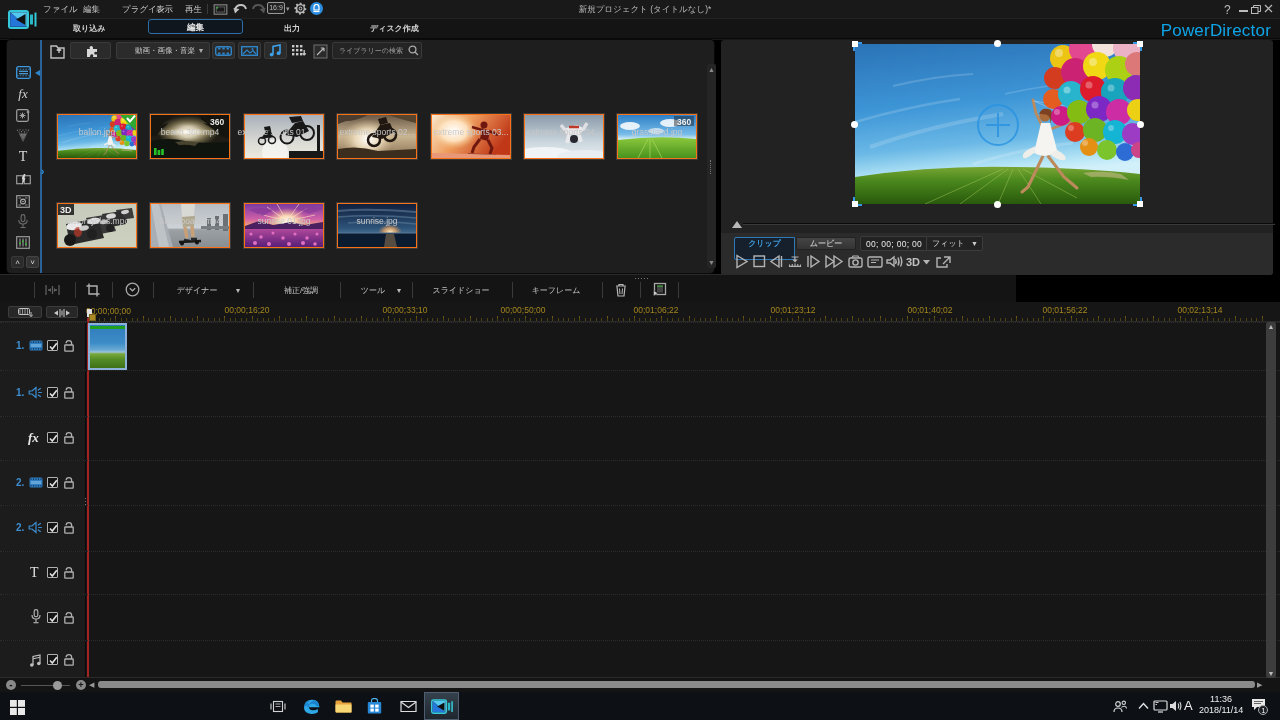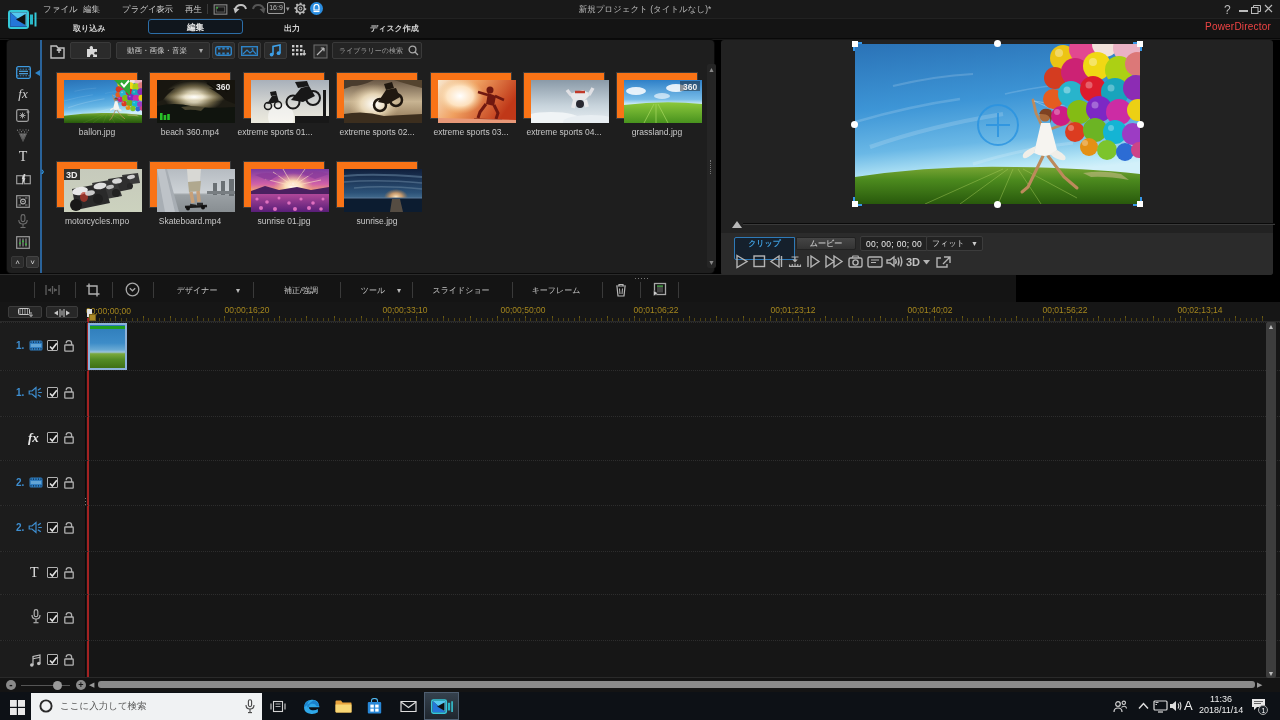--- a/index.html
+++ b/index.html
@@ -5,28 +5,28 @@
   * { margin:0; padding:0; box-sizing:border-box; }
   html,body { width:1280px; height:720px; overflow:hidden; background:#000; }
   body { font-family:"Liberation Sans", sans-serif; position:relative; }
   .abs { position:absolute; }
   
   #titlebar { left:0; top:0; width:1280px; height:40px; background:#191919; }
   .menu { top:4px; height:11px; line-height:11px; font-size:8.5px; color:#c9c9c9; }
   #apptitle { top:4px; left:5px; width:1280px; text-align:center; font-size:8.5px; color:#b9b9b9; }
   .winbtn { top:3px; font-size:12px; color:#bbb; }
   #pdlogo { left:8px; top:10px; }
-  #pdname { right:9px; top:21px; font-size:10px; color:#ef4444; letter-spacing:0.2px; }
+  #pdname { right:9px; top:21px; font-size:17px; color:#0ea5e9; letter-spacing:0.2px; }
   
   .tab { top:23px; font-size:8px; font-weight:bold; color:#d4d4d4; }
   #tab-edit { left:148px; top:19px; width:95px; height:15px; border:1px solid #2c6ea8; border-radius:3px; background:#10161d; text-align:center; line-height:14px; font-size:8.5px; font-weight:bold; color:#e8e8e8; }
   
   #lib { left:7px; top:40px; width:707px; height:233px; background:#1e1e1e; border-radius:4px; box-shadow:0 0 0 1px #0a0a0a; }
   .libbtn { background:#2b2b2b; border:1px solid #3a3a3a; border-radius:2px; }
-  .thumb { position:absolute; width:80px; height:45px; border:7px solid #f97316; box-shadow:0 0 0 1px #3a3a3a; }
+  .thumb { position:absolute; width:80px; height:45px; border:1px solid #f97316; box-shadow:0 0 0 1px #3a3a3a;margin-top:41px; }
   .tlabel { position:absolute; width:92px; text-align:center; font-size:8.5px; color:#c8c8c8; white-space:nowrap; }
   .sideicon { position:absolute; left:3px; width:26px; text-align:center; line-height:13px; }
   
   #prev { left:721px; top:40px; width:552px; height:235px; background:#222; border-radius:3px; }
   
   #toolrow { left:0; top:274px; width:1016px; height:28px; background:#141414; border-top:1px solid #2a2a2a; }
   
   #timeline { left:0; top:302px; width:1280px; height:390px; background:#161616; }
   
   #taskbar { left:0; top:692px; width:1280px; height:28px; background:#0d1116; }
@@ -106,21 +106,21 @@
 
     <svg class="abs" style="left:43px;top:4px" width="17" height="16" viewBox="0 0 17 16">
       <path d="M1,4 L1,14 L14,14 L14,4 L8,4 L6.5,2 L1,2 Z" fill="none" stroke="#c0c0c0" stroke-width="1.4"></path>
       <path d="M9,4 L9,8.5 M9,8.5 L6.8,6.5 M9,8.5 L11.2,6.5" stroke="#c0c0c0" stroke-width="1.4" fill="none" transform="rotate(180 9 6.5)"></path>
     </svg>
     <div class="abs libbtn" style="left:63px;top:2px;width:41px;height:17px;"></div>
     <svg class="abs" style="left:78px;top:4px" width="14" height="14" viewBox="0 0 14 14">
       <path d="M2,5 L5,5 Q3.8,3 5.5,2.2 Q7.2,1.5 8,3.5 L8,5 L12,5 L12,8 Q10,7 9.3,8.7 Q8.7,10.5 11,10.5 L12,10.5 L12,13 L8,13 Q9,11 7.3,10.3 Q5.5,9.7 5,12 L5,13 L2,13 Z" fill="#d8d8d8"></path>
     </svg>
     <div class="abs libbtn" style="left:109px;top:2px;width:94px;height:17px;color:#ccc;font-size:7.5px;line-height:16px;white-space:nowrap;">
-      <span style="margin-left:10px;">動画・画像・音楽</span><span style="position:absolute;right:6px;color:#aaa;font-size:8px;">▾</span>
+      <span style="margin-left:18px;">動画・画像・音楽</span><span style="position:absolute;right:6px;color:#aaa;font-size:8px;">▾</span>
     </div>
     <div class="abs libbtn" style="left:205px;top:2px;width:23px;height:17px;"></div>
     <svg class="abs" style="left:208px;top:6px" width="17" height="10" viewBox="0 0 17 10">
       <rect x="0.7" y="0.7" width="15.6" height="8.6" rx="2" fill="none" stroke="#2e84c8" stroke-width="1.4"></rect>
       <g fill="#2e84c8">
         <rect x="3" y="1.5" width="2.4" height="2"></rect>
         <rect x="7.3" y="1.5" width="2.4" height="2"></rect>
         <rect x="11.6" y="1.5" width="2.4" height="2"></rect>
         <rect x="3" y="6.5" width="2.4" height="2"></rect>
         <rect x="7.3" y="6.5" width="2.4" height="2"></rect>
@@ -933,32 +933,20 @@
   </div>
   <div id="taskbar" class="abs">
     <svg class="abs" style="left:10px;top:8px" width="15" height="15" viewBox="0 0 15 15">
       <g fill="#e8e8e8">
         <rect x="0" y="0" width="6.8" height="6.8"></rect>
         <rect x="8" y="0" width="7" height="6.8"></rect>
         <rect x="0" y="8" width="6.8" height="7"></rect>
         <rect x="8" y="8" width="7" height="7"></rect>
       </g>
     </svg>
-    <div class="abs" style="left:31px;top:1px;width:231px;height:27px;background:#f0f2f3;">
-      <svg style="position:absolute;left:8px;top:6px" width="14" height="14" viewBox="0 0 14 14">
-        <circle cx="7" cy="7" r="5.6" fill="none" stroke="#2a2a2a" stroke-width="1.9"></circle>
-      </svg>
-      <div style="position:absolute;left:29px;top:7px;font-size:9.5px;color:#555;white-space:nowrap;">ここに入力して検索</div>
-      <svg style="position:absolute;left:214px;top:6px" width="10" height="15" viewBox="0 0 10 15">
-        <rect x="3.4" y="0.7" width="3.2" height="7" rx="1.6" fill="none" stroke="#444" stroke-width="1.1"></rect>
-        <path d="M1,6 Q1,10 5,10 Q9,10 9,6" fill="none" stroke="#444" stroke-width="1.1"></path>
-        <line x1="5" y1="10" x2="5" y2="13" stroke="#444" stroke-width="1.1"></line>
-        <line x1="3" y1="13.6" x2="7" y2="13.6" stroke="#444" stroke-width="1.1"></line>
-      </svg>
-    </div>
     <svg class="abs" style="left:270px;top:7px" width="16" height="15" viewBox="0 0 16 15">
       <rect x="3.5" y="2.5" width="9" height="10" fill="none" stroke="#d2d2d2" stroke-width="1.1"></rect>
       <path d="M1,4.5 L1,10.5 M15,4.5 L15,10.5" stroke="#d2d2d2" stroke-width="1.1"></path>
       <path d="M5.5,5 L10.5,5 M5.5,7.5 L10.5,7.5" stroke="#d2d2d2" stroke-width="0.8"></path>
     </svg>
     <svg class="abs" style="left:303px;top:6px" width="17" height="17" viewBox="0 0 17 17">
       <path d="M1,9.5 Q1,2.5 8.5,1.7 Q15.6,1 16.3,8.2 L16.3,9.3 L5.9,9.3 Q6.2,12 9.4,12.2 Q12.6,12.4 14.9,11 L14.9,14.2 Q12,16.2 8.2,15.9 Q1,15.2 1,9.5 Z" fill="#2fa8e8"></path>
       <path d="M1,9.5 Q1.6,4 6.8,2.5 Q4,5 4.2,9.3 L5.9,9.3 Q6.1,6.2 8.9,5.8 Q12.4,5.4 13.3,8 L16.3,8.2 Q15.2,3.4 10.5,2.2 Z" fill="#1b82cc"></path>
     </svg>
     <svg class="abs" style="left:335px;top:8px" width="17" height="13" viewBox="0 0 17 13">

